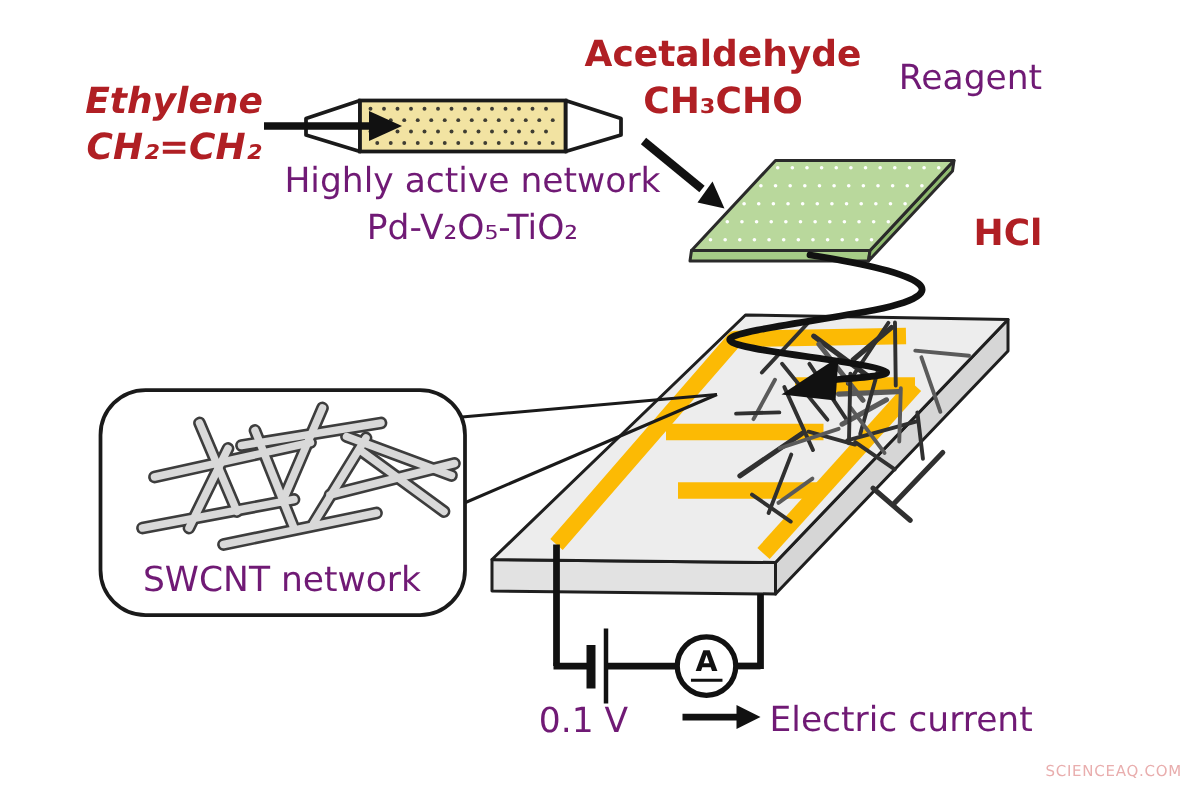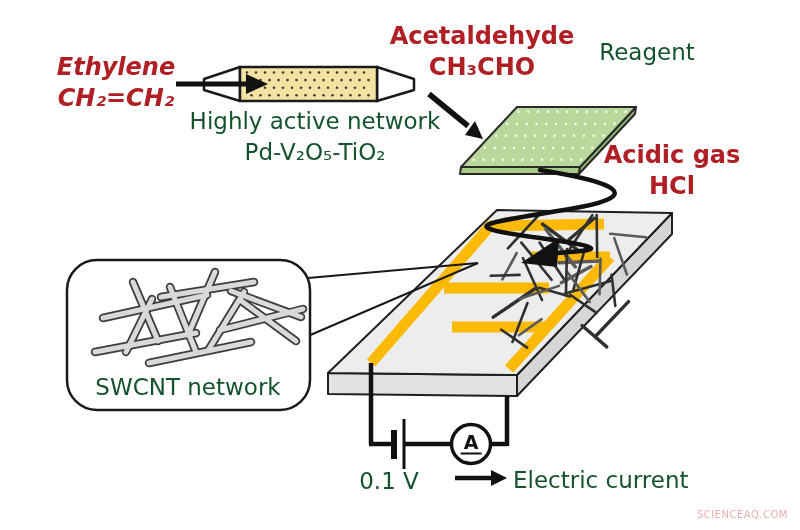--- a/index.html
+++ b/index.html
@@ -2,21 +2,21 @@
 <html><head>
 <meta charset="utf-8">
 <style>
   html,body{margin:0;padding:0;background:#ffffff;}
   #stage{position:relative;width:800px;height:530px;background:#ffffff;overflow:hidden;
          font-family:"DejaVu Sans","Liberation Sans",sans-serif;}
   #canvas{position:absolute;left:0;top:0;z-index:1;}
   .lbl{position:absolute;z-index:2;white-space:nowrap;text-align:center;}
   .center{transform:translateX(-50%);}
   .red{color:#b01f24;font-weight:bold;font-size:24px;line-height:31px;}
-  .blk{color:#14532d;font-size:23px;line-height:31px;}
+  .blk{color:#701a75;font-size:23px;line-height:31px;}
   #ammeter-a{position:absolute;z-index:3;transform:translate(-50%,-50%);
      font-size:19px;font-weight:bold;color:#111;border-bottom:2.5px solid #111;
      padding:0 3px 1px 3px;line-height:20px;}
   #watermark{position:absolute;z-index:2;font-size:10px;letter-spacing:.5px;
      color:#e9aeae;}
 </style>
 </head>
 <body>
 
 <div id="stage">
@@ -285,21 +285,20 @@
   <div class="lbl red center" style="left:482px;top:21px;">
     <div>Acetaldehyde</div>
     <div>CH₃CHO</div>
   </div>
 
   <div class="lbl blk center" style="left:647px;top:37px;">
     <div>Reagent</div>
   </div>
 
   <div class="lbl red center" style="left:672px;top:140px;">
-    <div>Acidic gas</div>
     <div>HCl</div>
   </div>
 
   <div class="lbl blk center" style="left:188px;top:372px;">SWCNT network</div>
 
   <div class="lbl blk center" style="left:389px;top:466px;">0.1 V</div>
 
   <div class="lbl blk" style="left:513px;top:465px;">Electric current</div>
 
   <div id="ammeter-a" style="left:471px;top:443px;">A</div>

